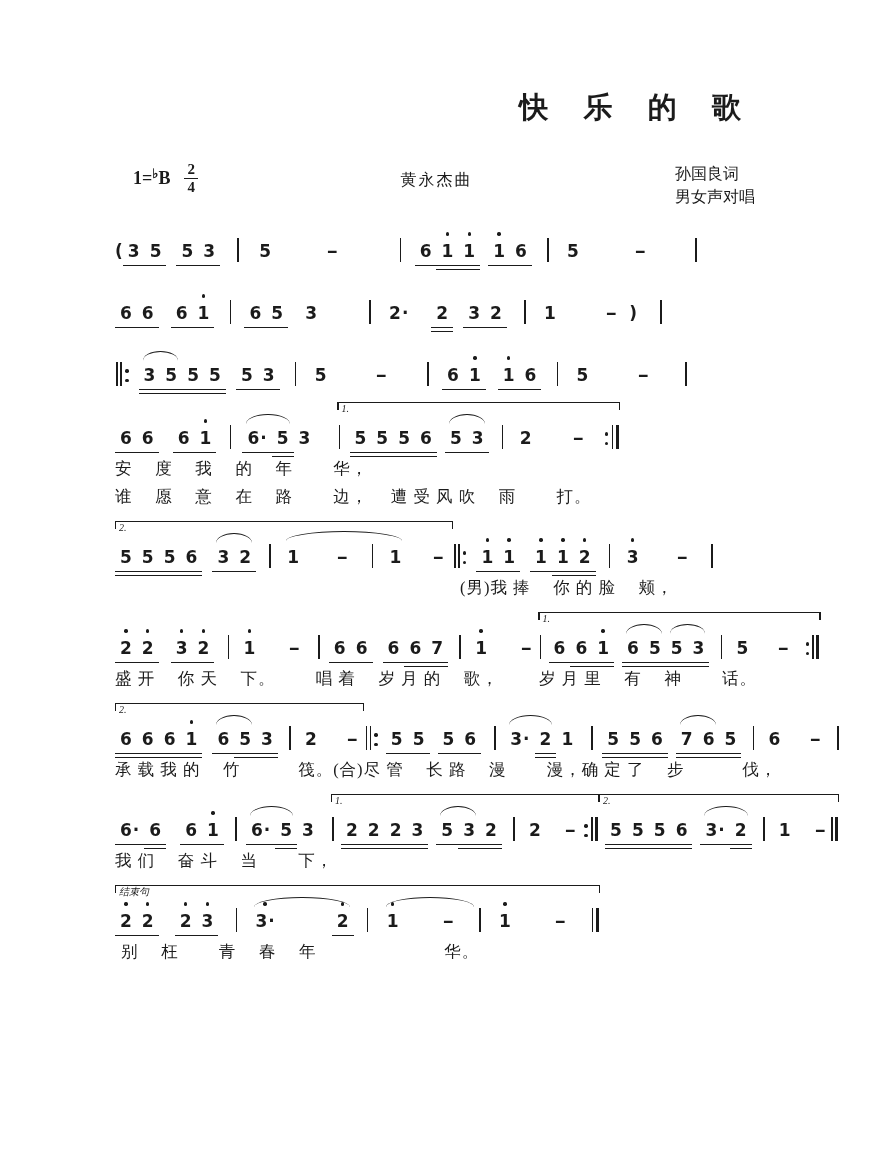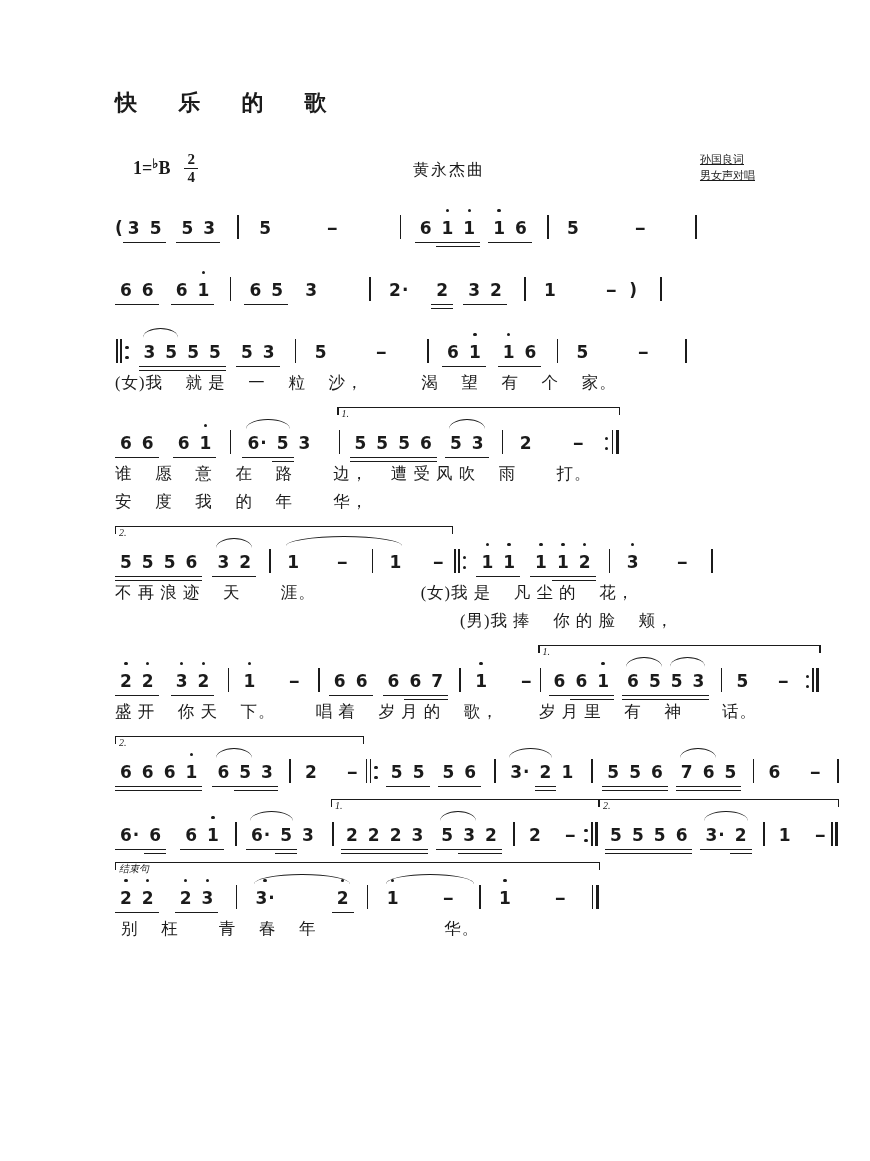--- a/index.html
+++ b/index.html
@@ -1,27 +1,27 @@
 <!DOCTYPE html>
 <html><head>
 <meta charset="utf-8">
 <style>
   html,body{margin:0;padding:0;background:#f6f6f6;}
   body{width:870px;height:1161px;font-family:"Liberation Serif",serif;color:#1b1b1b;}
   .sheet{position:relative;width:870px;height:1161px;background:#ffffff;overflow:hidden;}
   .inner{padding:88px 115px 0 115px;width:640px;}
-  .title{text-align:left;font-size:22px;font-weight:700;letter-spacing:14px;margin:0 0 0 0;font-family:Liberation Mono, monospace;}
+  .title{text-align:right;font-size:29px;font-weight:700;letter-spacing:14px;margin:0 0 0 0;}
   .hdr{display:flex;justify-content:space-between;align-items:flex-start;margin-top:34px;}
   .keysig{font-size:18px;font-weight:700;font-family:"Liberation Serif",serif;display:flex;align-items:center;margin-left:18px;}
   .keysig .flat{font-size:13px;vertical-align:super;position:relative;top:-5px;}
   .meter{display:inline-flex;flex-direction:column;align-items:center;margin-left:14px;font-size:15px;line-height:1.0;font-weight:700;}
   .meter .num{border-bottom:1.6px solid #1b1b1b;padding:0 3px 1px 3px;}
   .meter .den{padding-top:1px;}
   .subtitle{font-size:16px;letter-spacing:2px;padding-top:8px;}
-  .credits{text-align:left;font-size:11px;line-height:1.45;text-decoration:underline;}
+  .credits{text-align:left;font-size:16px;line-height:1.45;}
   .tempo{font-size:13px;font-weight:700;margin:26px 0 0 20px;font-family:"DejaVu Sans",sans-serif;}
   #score{margin-top:8px;}
   .line{margin-bottom:12px;}
   .staff{white-space:nowrap;font-family:"DejaVu Sans",sans-serif;font-weight:700;font-size:17px;line-height:22px;}
   .seg{display:inline-block;padding-top:22px;position:relative;vertical-align:baseline;}
   .volta{border-top:1.3px solid #1b1b1b;}
   .volta::before,.volta::after{content:"";position:absolute;top:0;width:1.3px;height:7px;background:#1b1b1b;}
   .volta::before{left:0;}
   .volta::after{right:0;}
   .vlab{position:absolute;top:1px;left:4px;font-family:"Liberation Serif",serif;font-style:italic;font-weight:400;font-size:10px;line-height:10px;}
@@ -72,41 +72,41 @@
 
     <div id="score">
         <div class="line">
           <div class="staff"><div class="seg"><span class="ptx">(</span><span class="note u1">3</span><span class="note u1">5</span><span class="sp" style="width: 10px;"></span><span class="note u1">5</span><span class="note u1">3</span><span class="sp" style="width: 16px;"></span><span class="bar"><span class="bl"></span></span><span class="sp" style="width: 14px;"></span><span class="note">5</span><span class="sp" style="width: 52px;"></span><span class="dash">–</span><span class="sp" style="width: 62px;"></span><span class="bar"><span class="bl"></span></span><span class="sp" style="width: 12px;"></span><span class="note u1">6</span><span class="note u2"><span class="od"></span>1</span><span class="note u2"><span class="od"></span>1</span><span class="sp" style="width: 8px;"></span><span class="note u1"><span class="od"></span>1</span><span class="note u1">6</span><span class="sp" style="width: 14px;"></span><span class="bar"><span class="bl"></span></span><span class="sp" style="width: 12px;"></span><span class="note">5</span><span class="sp" style="width: 52px;"></span><span class="dash">–</span><span class="sp" style="width: 50px;"></span><span class="bar"><span class="bl"></span></span></div></div>
         </div>
         <div class="line">
           <div class="staff"><div class="seg"><span class="note u1">6</span><span class="note u1">6</span><span class="sp" style="width: 12px;"></span><span class="note u1">6</span><span class="note u1"><span class="od"></span>1</span><span class="sp" style="width: 14px;"></span><span class="bar"><span class="bl"></span></span><span class="sp" style="width: 12px;"></span><span class="note u1">6</span><span class="note u1">5</span><span class="sp" style="width: 12px;"></span><span class="note">3</span><span class="sp" style="width: 46px;"></span><span class="bar"><span class="bl"></span></span><span class="sp" style="width: 12px;"></span><span class="note">2<span class="adot">·</span></span><span class="sp" style="width: 18px;"></span><span class="note u2">2</span><span class="sp" style="width: 10px;"></span><span class="note u1">3</span><span class="note u1">2</span><span class="sp" style="width: 16px;"></span><span class="bar"><span class="bl"></span></span><span class="sp" style="width: 12px;"></span><span class="note">1</span><span class="sp" style="width: 46px;"></span><span class="dash">–</span><span class="sp" style="width: 14px;"></span><span class="ptx">)</span><span class="sp" style="width: 22px;"></span><span class="bar"><span class="bl"></span></span></div></div>
         </div>
         <div class="line">
           <div class="staff"><div class="seg"><span class="bar"><span class="bl"></span><span class="bl"></span><span class="rdots"></span></span><span class="sp" style="width: 8px;"></span><span class="arc"><span class="note u2">3</span><span class="note u2">5</span></span><span class="note u2">5</span><span class="note u2">5</span><span class="sp" style="width: 10px;"></span><span class="note u1">5</span><span class="note u1">3</span><span class="sp" style="width: 14px;"></span><span class="bar"><span class="bl"></span></span><span class="sp" style="width: 12px;"></span><span class="note">5</span><span class="sp" style="width: 46px;"></span><span class="dash">–</span><span class="sp" style="width: 40px;"></span><span class="bar"><span class="bl"></span></span><span class="sp" style="width: 12px;"></span><span class="note u1">6</span><span class="note u1"><span class="od"></span>1</span><span class="sp" style="width: 12px;"></span><span class="note u1"><span class="od"></span>1</span><span class="note u1">6</span><span class="sp" style="width: 14px;"></span><span class="bar"><span class="bl"></span></span><span class="sp" style="width: 12px;"></span><span class="note">5</span><span class="sp" style="width: 46px;"></span><span class="dash">–</span><span class="sp" style="width: 36px;"></span><span class="bar"><span class="bl"></span></span></div></div>
-          <div class="lyr" style="padding-left: 0px;">(女)我　 就 是　 一　 粒　 沙，　　　 渴　 望　 有　 个　 家。</div>
         </div>
         <div class="line">
           <div class="staff"><div class="seg"><span class="note u1">6</span><span class="note u1">6</span><span class="sp" style="width: 14px;"></span><span class="note u1">6</span><span class="note u1"><span class="od"></span>1</span><span class="sp" style="width: 12px;"></span><span class="bar"><span class="bl"></span></span><span class="sp" style="width: 10px;"></span><span class="arc"><span class="note u1">6<span class="adot">·</span></span><span class="note u2">5</span></span><span class="note">3</span><span class="sp" style="width: 22px;"></span></div><div class="seg volta"><span class="vlab">1.</span><span class="bar"><span class="bl"></span></span><span class="sp" style="width: 8px;"></span><span class="note u2">5</span><span class="note u2">5</span><span class="note u2">5</span><span class="note u2">6</span><span class="sp" style="width: 8px;"></span><span class="arc"><span class="note u1">5</span><span class="note u1">3</span></span><span class="sp" style="width: 12px;"></span><span class="bar"><span class="bl"></span></span><span class="sp" style="width: 10px;"></span><span class="note">2</span><span class="sp" style="width: 38px;"></span><span class="dash">–</span><span class="sp" style="width: 20px;"></span><span class="bar"><span class="rdots"></span><span class="bl"></span><span class="bl blf"></span></span></div></div>
+          <div class="lyr" style="padding-left: 0px;">安　 度　 我　 的　 年　　 华，</div>
           <div class="lyr" style="padding-left: 0px;">谁　 愿　 意　 在　 路　　 边，　 遭 受 风 吹　 雨　　 打。</div>
-          <div class="lyr" style="padding-left: 0px;">安　 度　 我　 的　 年　　 华，</div>
         </div>
         <div class="line">
           <div class="staff"><div class="seg volta"><span class="vlab">2.</span><span class="note u2">5</span><span class="note u2">5</span><span class="note u2">5</span><span class="note u2">6</span><span class="sp" style="width: 10px;"></span><span class="arc"><span class="note u1">3</span><span class="note u1">2</span></span><span class="sp" style="width: 12px;"></span><span class="bar"><span class="bl"></span></span><span class="sp" style="width: 10px;"></span><span class="arc"><span class="note">1</span><span class="sp" style="width: 34px;"></span><span class="dash">–</span><span class="sp" style="width: 24px;"></span><span class="bar"><span class="bl"></span></span><span class="sp" style="width: 10px;"></span><span class="note">1</span></span><span class="sp" style="width: 28px;"></span><span class="dash">–</span><span class="sp" style="width: 10px;"></span></div><div class="seg"><span class="bar"><span class="bl"></span><span class="bl"></span><span class="rdots"></span></span><span class="sp" style="width: 8px;"></span><span class="note u1"><span class="od"></span>1</span><span class="note u1"><span class="od"></span>1</span><span class="sp" style="width: 10px;"></span><span class="note u1"><span class="od"></span>1</span><span class="note u2"><span class="od"></span>1</span><span class="note u2"><span class="od"></span>2</span><span class="sp" style="width: 12px;"></span><span class="bar"><span class="bl"></span></span><span class="sp" style="width: 10px;"></span><span class="note"><span class="od"></span>3</span><span class="sp" style="width: 34px;"></span><span class="dash">–</span><span class="sp" style="width: 24px;"></span><span class="bar"><span class="bl"></span></span></div></div>
-          <div class="lyr" style="padding-left: 0px;">不 再 浪 迹　 天　　 涯。　　　　　　(女)我 是　 凡 尘 的　 花，</div>
           <div class="lyr" style="padding-left: 345px;">(男)我 捧　 你 的 脸　 颊，</div>
         </div>
         <div class="line">
           <div class="staff"><div class="seg"><span class="note u1"><span class="od"></span>2</span><span class="note u1"><span class="od"></span>2</span><span class="sp" style="width: 12px;"></span><span class="note u1"><span class="od"></span>3</span><span class="note u1"><span class="od"></span>2</span><span class="sp" style="width: 12px;"></span><span class="bar"><span class="bl"></span></span><span class="sp" style="width: 8px;"></span><span class="note"><span class="od"></span>1</span><span class="sp" style="width: 30px;"></span><span class="dash">–</span><span class="sp" style="width: 18px;"></span><span class="bar"><span class="bl"></span></span><span class="sp" style="width: 8px;"></span><span class="note u1">6</span><span class="note u1">6</span><span class="sp" style="width: 10px;"></span><span class="note u1">6</span><span class="note u2">6</span><span class="note u2">7</span><span class="sp" style="width: 10px;"></span><span class="bar"><span class="bl"></span></span><span class="sp" style="width: 8px;"></span><span class="note"><span class="od"></span>1</span><span class="sp" style="width: 30px;"></span><span class="dash">–</span><span class="sp" style="width: 8px;"></span></div><div class="seg volta"><span class="vlab">1.</span><span class="bar"><span class="bl"></span></span><span class="sp" style="width: 6px;"></span><span class="note u1">6</span><span class="note u2">6</span><span class="note u2"><span class="od"></span>1</span><span class="sp" style="width: 8px;"></span><span class="arc"><span class="note u2">6</span><span class="note u2">5</span></span><span class="arc"><span class="note u2">5</span><span class="note u2">3</span></span><span class="sp" style="width: 10px;"></span><span class="bar"><span class="bl"></span></span><span class="sp" style="width: 8px;"></span><span class="note">5</span><span class="sp" style="width: 26px;"></span><span class="dash">–</span><span class="sp" style="width: 16px;"></span><span class="bar"><span class="rdots"></span><span class="bl"></span><span class="bl blf"></span></span></div></div>
           <div class="lyr" style="padding-left: 0px;">盛 开　 你 天　 下。　　 唱 着　 岁 月 的　 歌，　　 岁 月 里　 有　 神　　 话。</div>
         </div>
         <div class="line">
           <div class="staff"><div class="seg volta"><span class="vlab">2.</span><span class="note u2">6</span><span class="note u2">6</span><span class="note u2">6</span><span class="note u2"><span class="od"></span>1</span><span class="sp" style="width: 10px;"></span><span class="arc"><span class="note u1">6</span><span class="note u2">5</span></span><span class="note u2">3</span><span class="sp" style="width: 10px;"></span><span class="bar"><span class="bl"></span></span><span class="sp" style="width: 8px;"></span><span class="note">2</span><span class="sp" style="width: 26px;"></span><span class="dash">–</span><span class="sp" style="width: 8px;"></span></div><div class="seg"><span class="bar"><span class="bl"></span><span class="bl"></span><span class="rdots"></span></span><span class="sp" style="width: 6px;"></span><span class="note u1">5</span><span class="note u1">5</span><span class="sp" style="width: 8px;"></span><span class="note u1">5</span><span class="note u1">6</span><span class="sp" style="width: 12px;"></span><span class="bar"><span class="bl"></span></span><span class="sp" style="width: 8px;"></span><span class="arc"><span class="note">3<span class="adot">·</span></span><span class="note u2">2</span></span><span class="note">1</span><span class="sp" style="width: 12px;"></span><span class="bar"><span class="bl"></span></span><span class="sp" style="width: 8px;"></span><span class="note u2">5</span><span class="note u2">5</span><span class="note u2">6</span><span class="sp" style="width: 8px;"></span><span class="arc"><span class="note u2">7</span><span class="note u2">6</span></span><span class="note u2">5</span><span class="sp" style="width: 10px;"></span><span class="bar"><span class="bl"></span></span><span class="sp" style="width: 8px;"></span><span class="note">6</span><span class="sp" style="width: 26px;"></span><span class="dash">–</span><span class="sp" style="width: 16px;"></span><span class="bar"><span class="bl"></span></span></div></div>
+          <div class="lyr" style="padding-left: 0px;">承 载 我 的　 竹　　　 筏。(合)尽 管　 长 路　 漫　　 漫，确 定 了　 步　　　 伐，</div>
         </div>
         <div class="line">
           <div class="staff"><div class="seg"><span class="note u1">6<span class="adot">·</span></span><span class="note u2">6</span><span class="sp" style="width: 14px;"></span><span class="note u1">6</span><span class="note u1"><span class="od"></span>1</span><span class="sp" style="width: 10px;"></span><span class="bar"><span class="bl"></span></span><span class="sp" style="width: 8px;"></span><span class="arc"><span class="note u1">6<span class="adot">·</span></span><span class="note u2">5</span></span><span class="note">3</span><span class="sp" style="width: 12px;"></span></div><div class="seg volta"><span class="vlab">1.</span><span class="bar"><span class="bl"></span></span><span class="sp" style="width: 6px;"></span><span class="note u2">2</span><span class="note u2">2</span><span class="note u2">2</span><span class="note u2">3</span><span class="sp" style="width: 8px;"></span><span class="arc"><span class="note u1">5</span><span class="note u2">3</span></span><span class="note u2">2</span><span class="sp" style="width: 10px;"></span><span class="bar"><span class="bl"></span></span><span class="sp" style="width: 8px;"></span><span class="note">2</span><span class="sp" style="width: 20px;"></span><span class="dash">–</span><span class="sp" style="width: 8px;"></span><span class="bar"><span class="rdots"></span><span class="bl"></span><span class="bl blf"></span></span></div><div class="seg volta"><span class="vlab">2.</span><span class="sp" style="width: 6px;"></span><span class="note u2">5</span><span class="note u2">5</span><span class="note u2">5</span><span class="note u2">6</span><span class="sp" style="width: 8px;"></span><span class="arc"><span class="note u1">3<span class="adot">·</span></span><span class="note u2">2</span></span><span class="sp" style="width: 10px;"></span><span class="bar"><span class="bl"></span></span><span class="sp" style="width: 8px;"></span><span class="note">1</span><span class="sp" style="width: 20px;"></span><span class="dash">–</span><span class="sp" style="width: 6px;"></span><span class="bar"><span class="bl"></span><span class="bl blf"></span></span></div></div>
+          <div class="lyr" style="padding-left: 0px;">我 们　 奋 斗　 当　　 下，</div>
         </div>
         <div class="line">
           <div class="staff"><div class="seg volta"><span class="vlab">结束句</span><span class="note u1"><span class="od"></span>2</span><span class="note u1"><span class="od"></span>2</span><span class="sp" style="width: 16px;"></span><span class="note u1"><span class="od"></span>2</span><span class="note u1"><span class="od"></span>3</span><span class="sp" style="width: 16px;"></span><span class="bar"><span class="bl"></span></span><span class="sp" style="width: 12px;"></span><span class="arc"><span class="note"><span class="od"></span>3<span class="adot">·</span></span><span class="sp" style="width: 52px;"></span><span class="note u1"><span class="od"></span>2</span></span><span class="sp" style="width: 12px;"></span><span class="bar"><span class="bl"></span></span><span class="sp" style="width: 12px;"></span><span class="arc"><span class="note"><span class="od"></span>1</span><span class="sp" style="width: 40px;"></span><span class="dash">–</span><span class="sp" style="width: 26px;"></span></span><span class="bar"><span class="bl"></span></span><span class="sp" style="width: 12px;"></span><span class="note"><span class="od"></span>1</span><span class="sp" style="width: 40px;"></span><span class="dash">–</span><span class="sp" style="width: 26px;"></span><span class="bar"><span class="bl"></span><span class="bl blf"></span></span></div></div>
           <div class="lyr" style="padding-left: 6px;">别　 枉　　 青　 春　 年　　　　　　　 华。</div>
         </div>
       </div>
 
   </div>
 </div>
 

